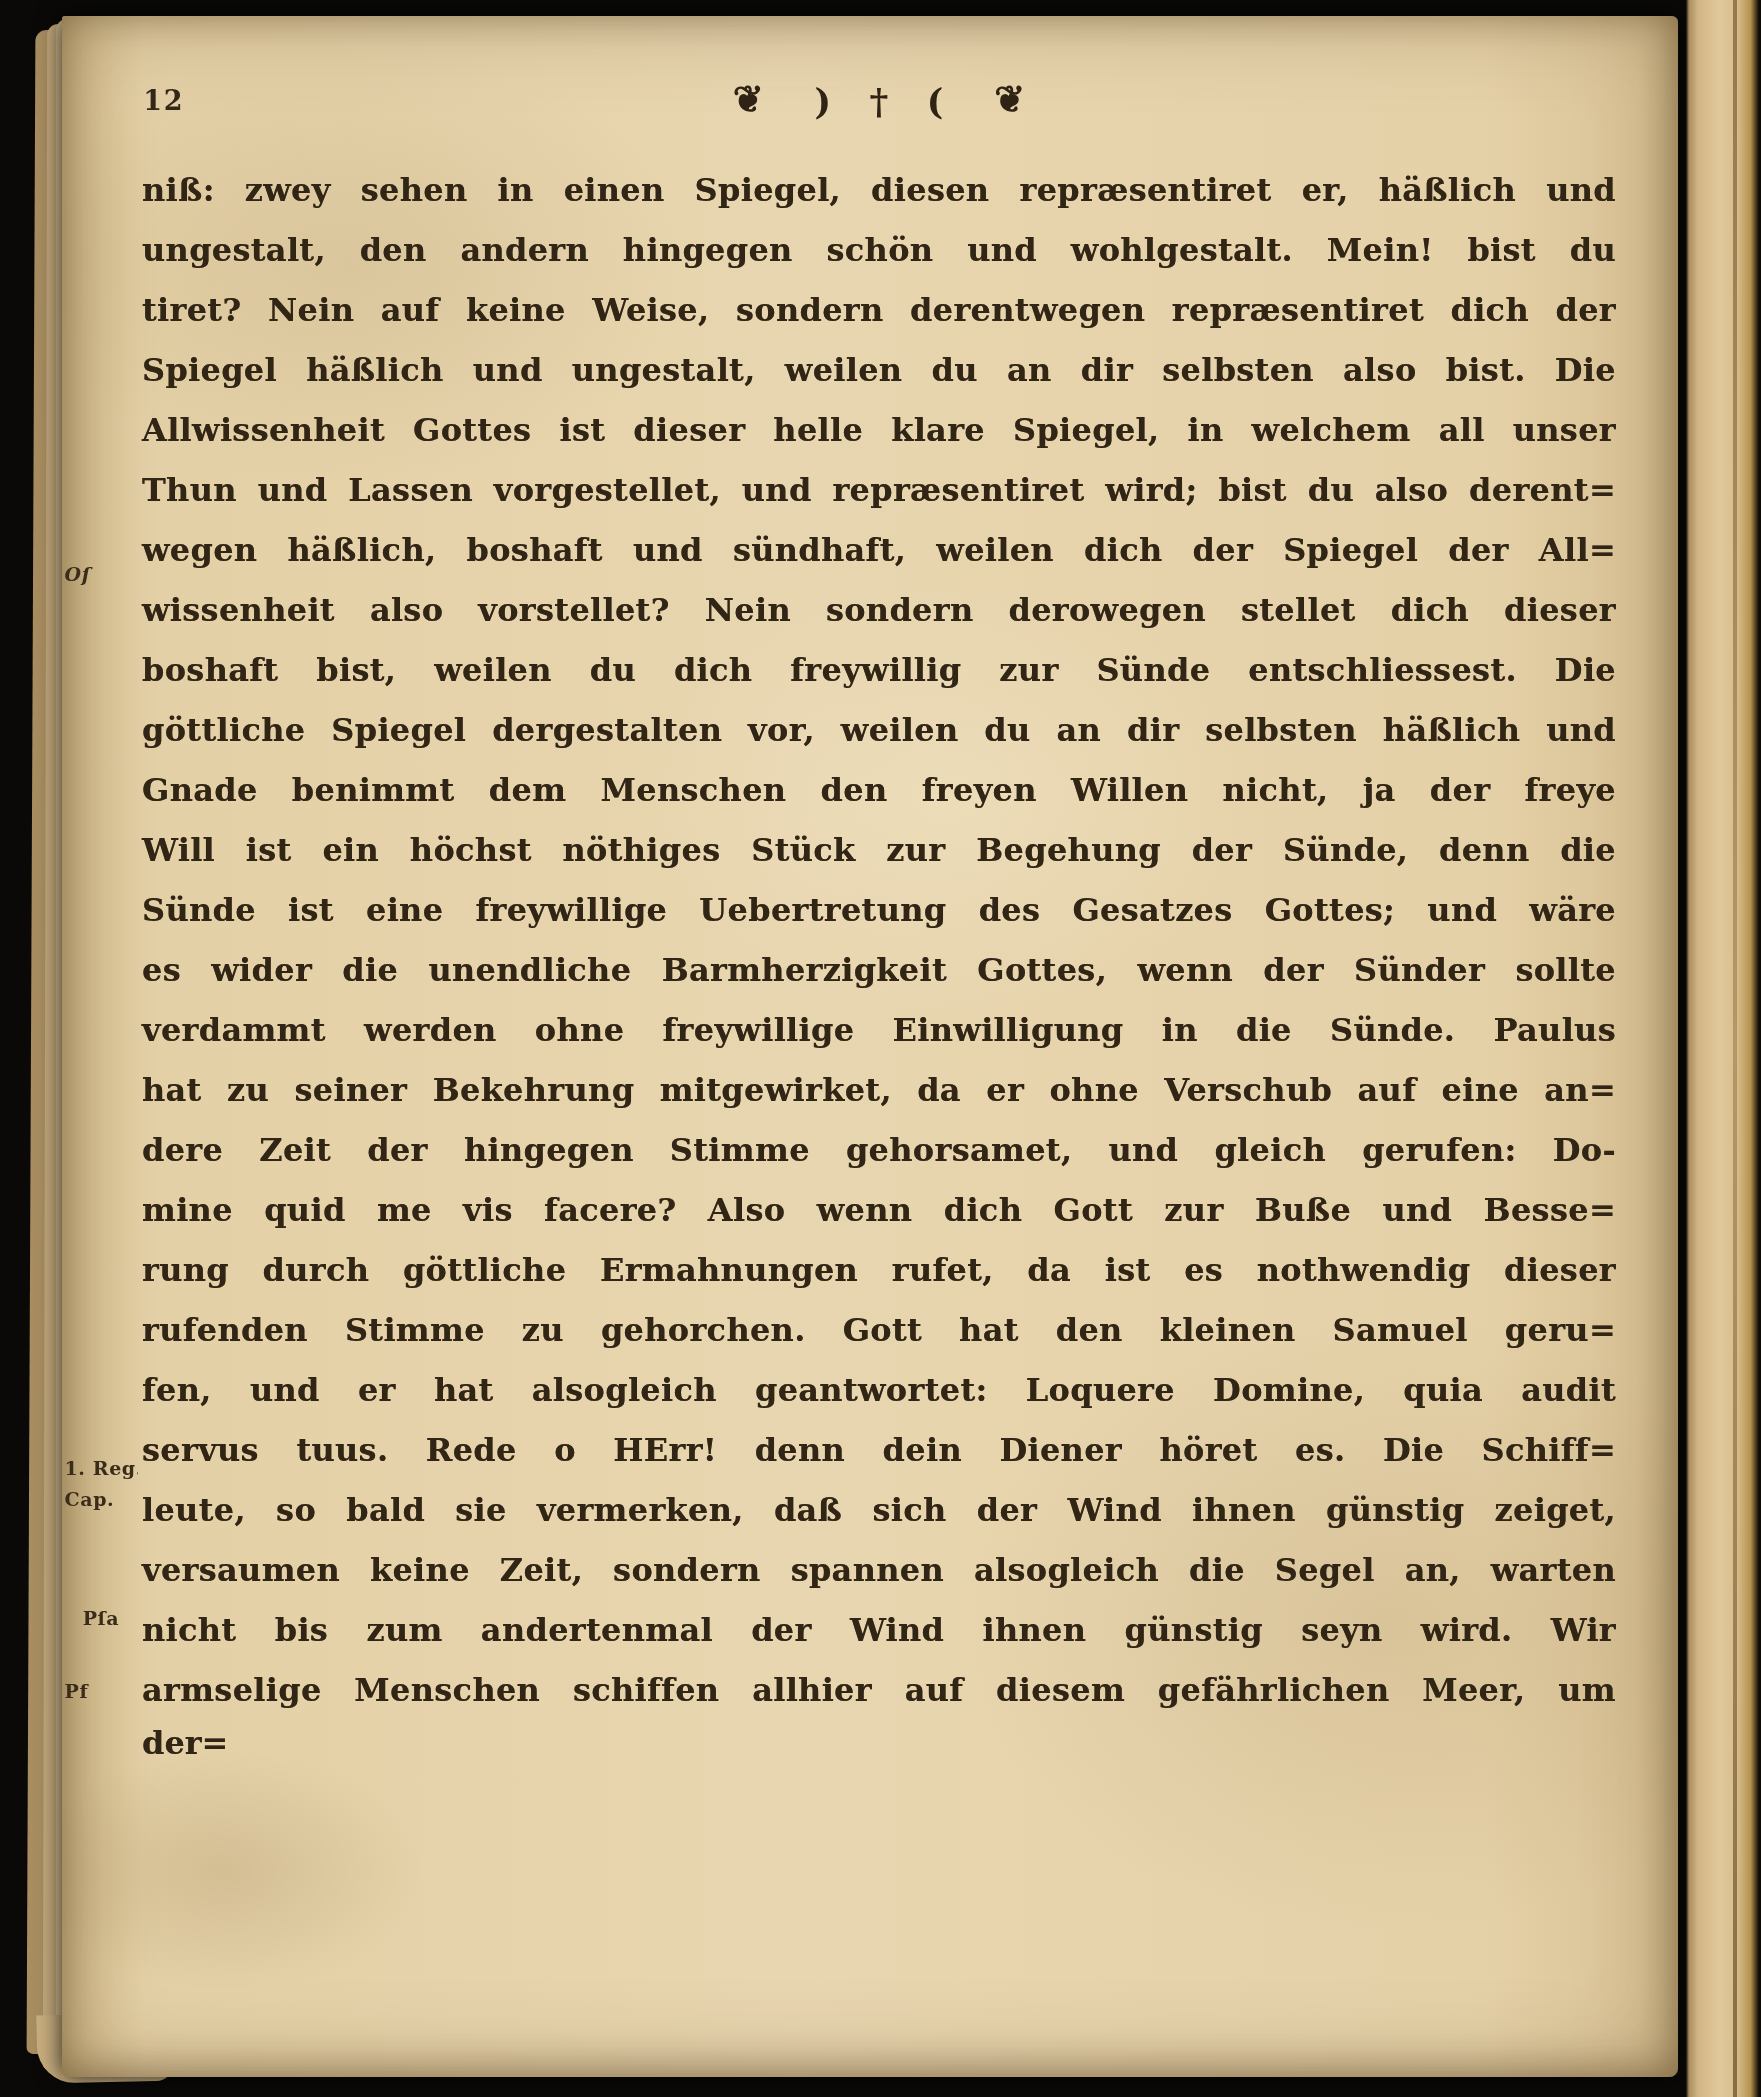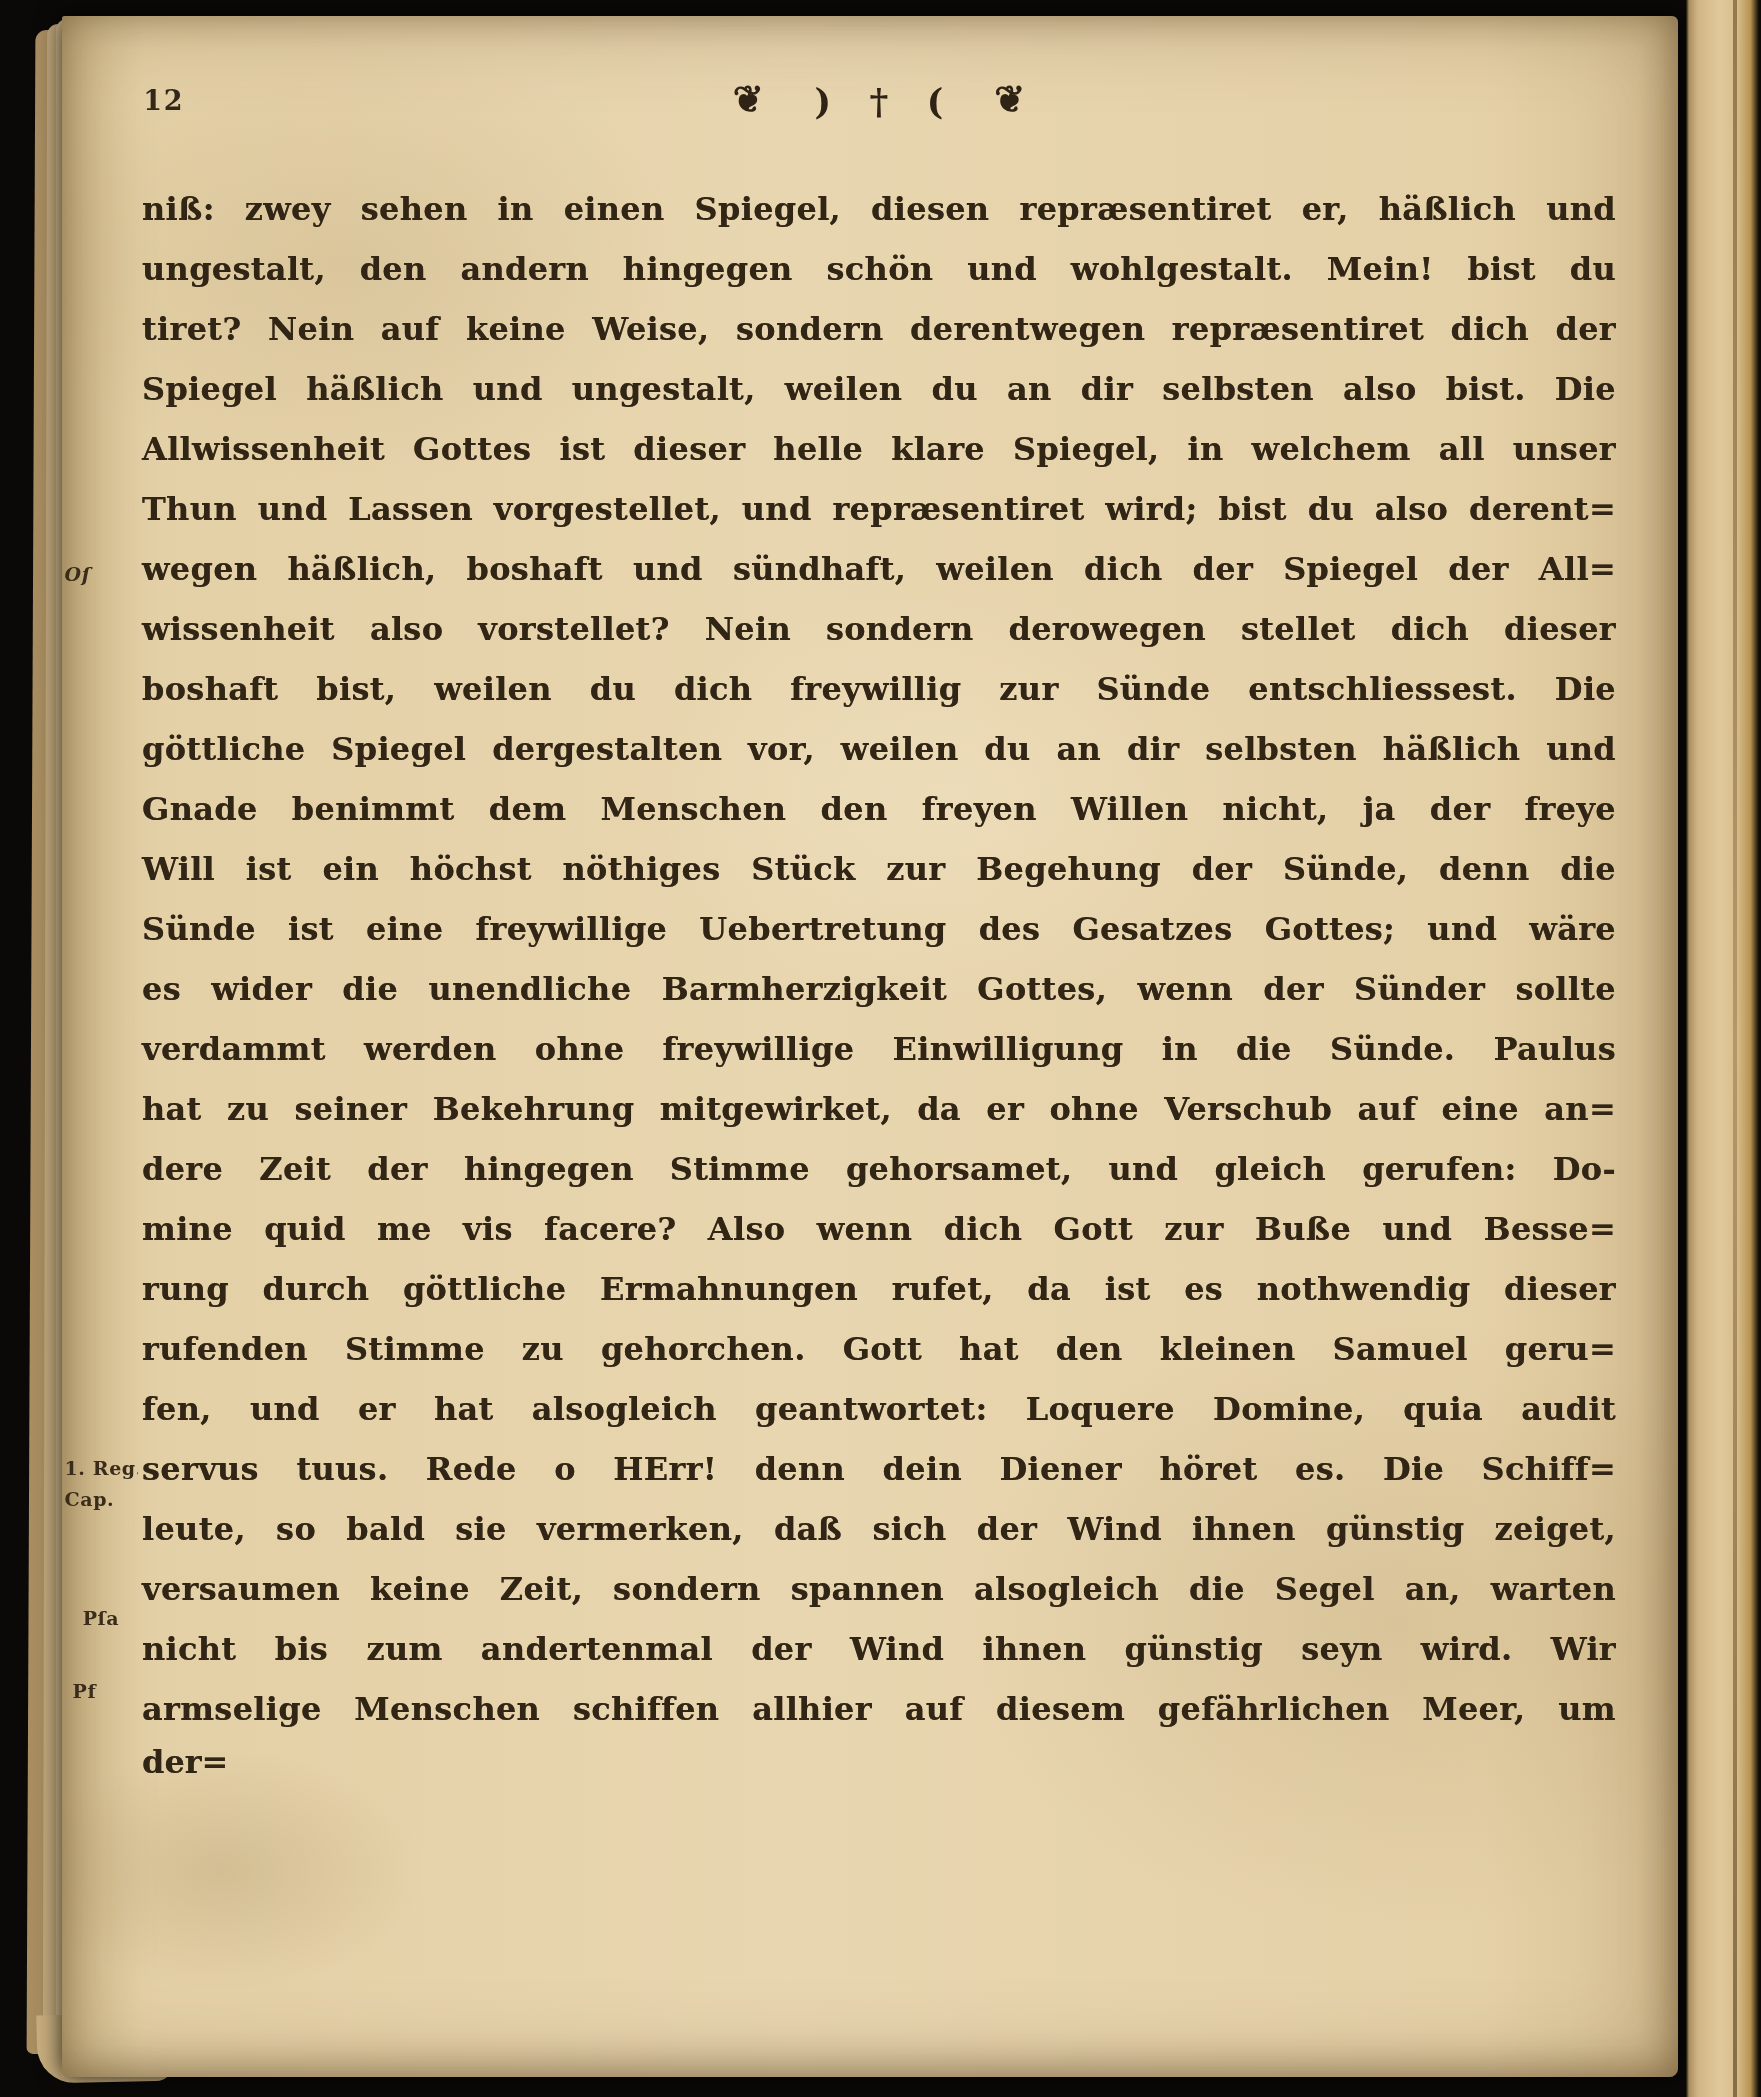--- a/index.html
+++ b/index.html
@@ -51,21 +51,21 @@
       inset 0 0 87px rgba(85,60,22,0.35),
       inset -6.2px 0 31px rgba(70,48,18,0.22),
       inset 0 -8.7px 37px rgba(70,48,18,0.25),
       0 0 25px rgba(0,0,0,0.85);
     border-radius: 2.5px 6.2px 8.7px 3.7px;
   }
   
   .header {
     position: relative;
     height: 48px;
-    margin-bottom: 52px;
+    margin-bottom: 33px;
     color: #33271a;
   }
   .pagenum {
     position: absolute;
     left: 1.2px;
     top: 6.2px;
     font-size: 27px;
     font-weight: 700;
     letter-spacing: 1.9px;
     color: #33271a;
@@ -119,21 +119,21 @@
     font-weight: 700;
     color: #3a2c1a;
     letter-spacing: 0.6px;
     white-space: nowrap;
     overflow: hidden;
   }
   .note:nth-child(1) { top: 547px; font-style: italic; }
   .note:nth-child(2) { top: 1441px; }
   .note:nth-child(3) { top: 1472px; }
   .note:nth-child(4) { top: 1591px; text-align: center; }
-  .note:nth-child(5) { top: 1664px; margin-left: 8px; }
+  .note:nth-child(5) { top: 1664px; }
   
   .right-strip {
     position: absolute;
     left: 1686px;
     top: 0;
     width: 75px;
     height: 2097px;
     background:
       linear-gradient(90deg,
         rgba(20,14,6,0.9) 0%,

